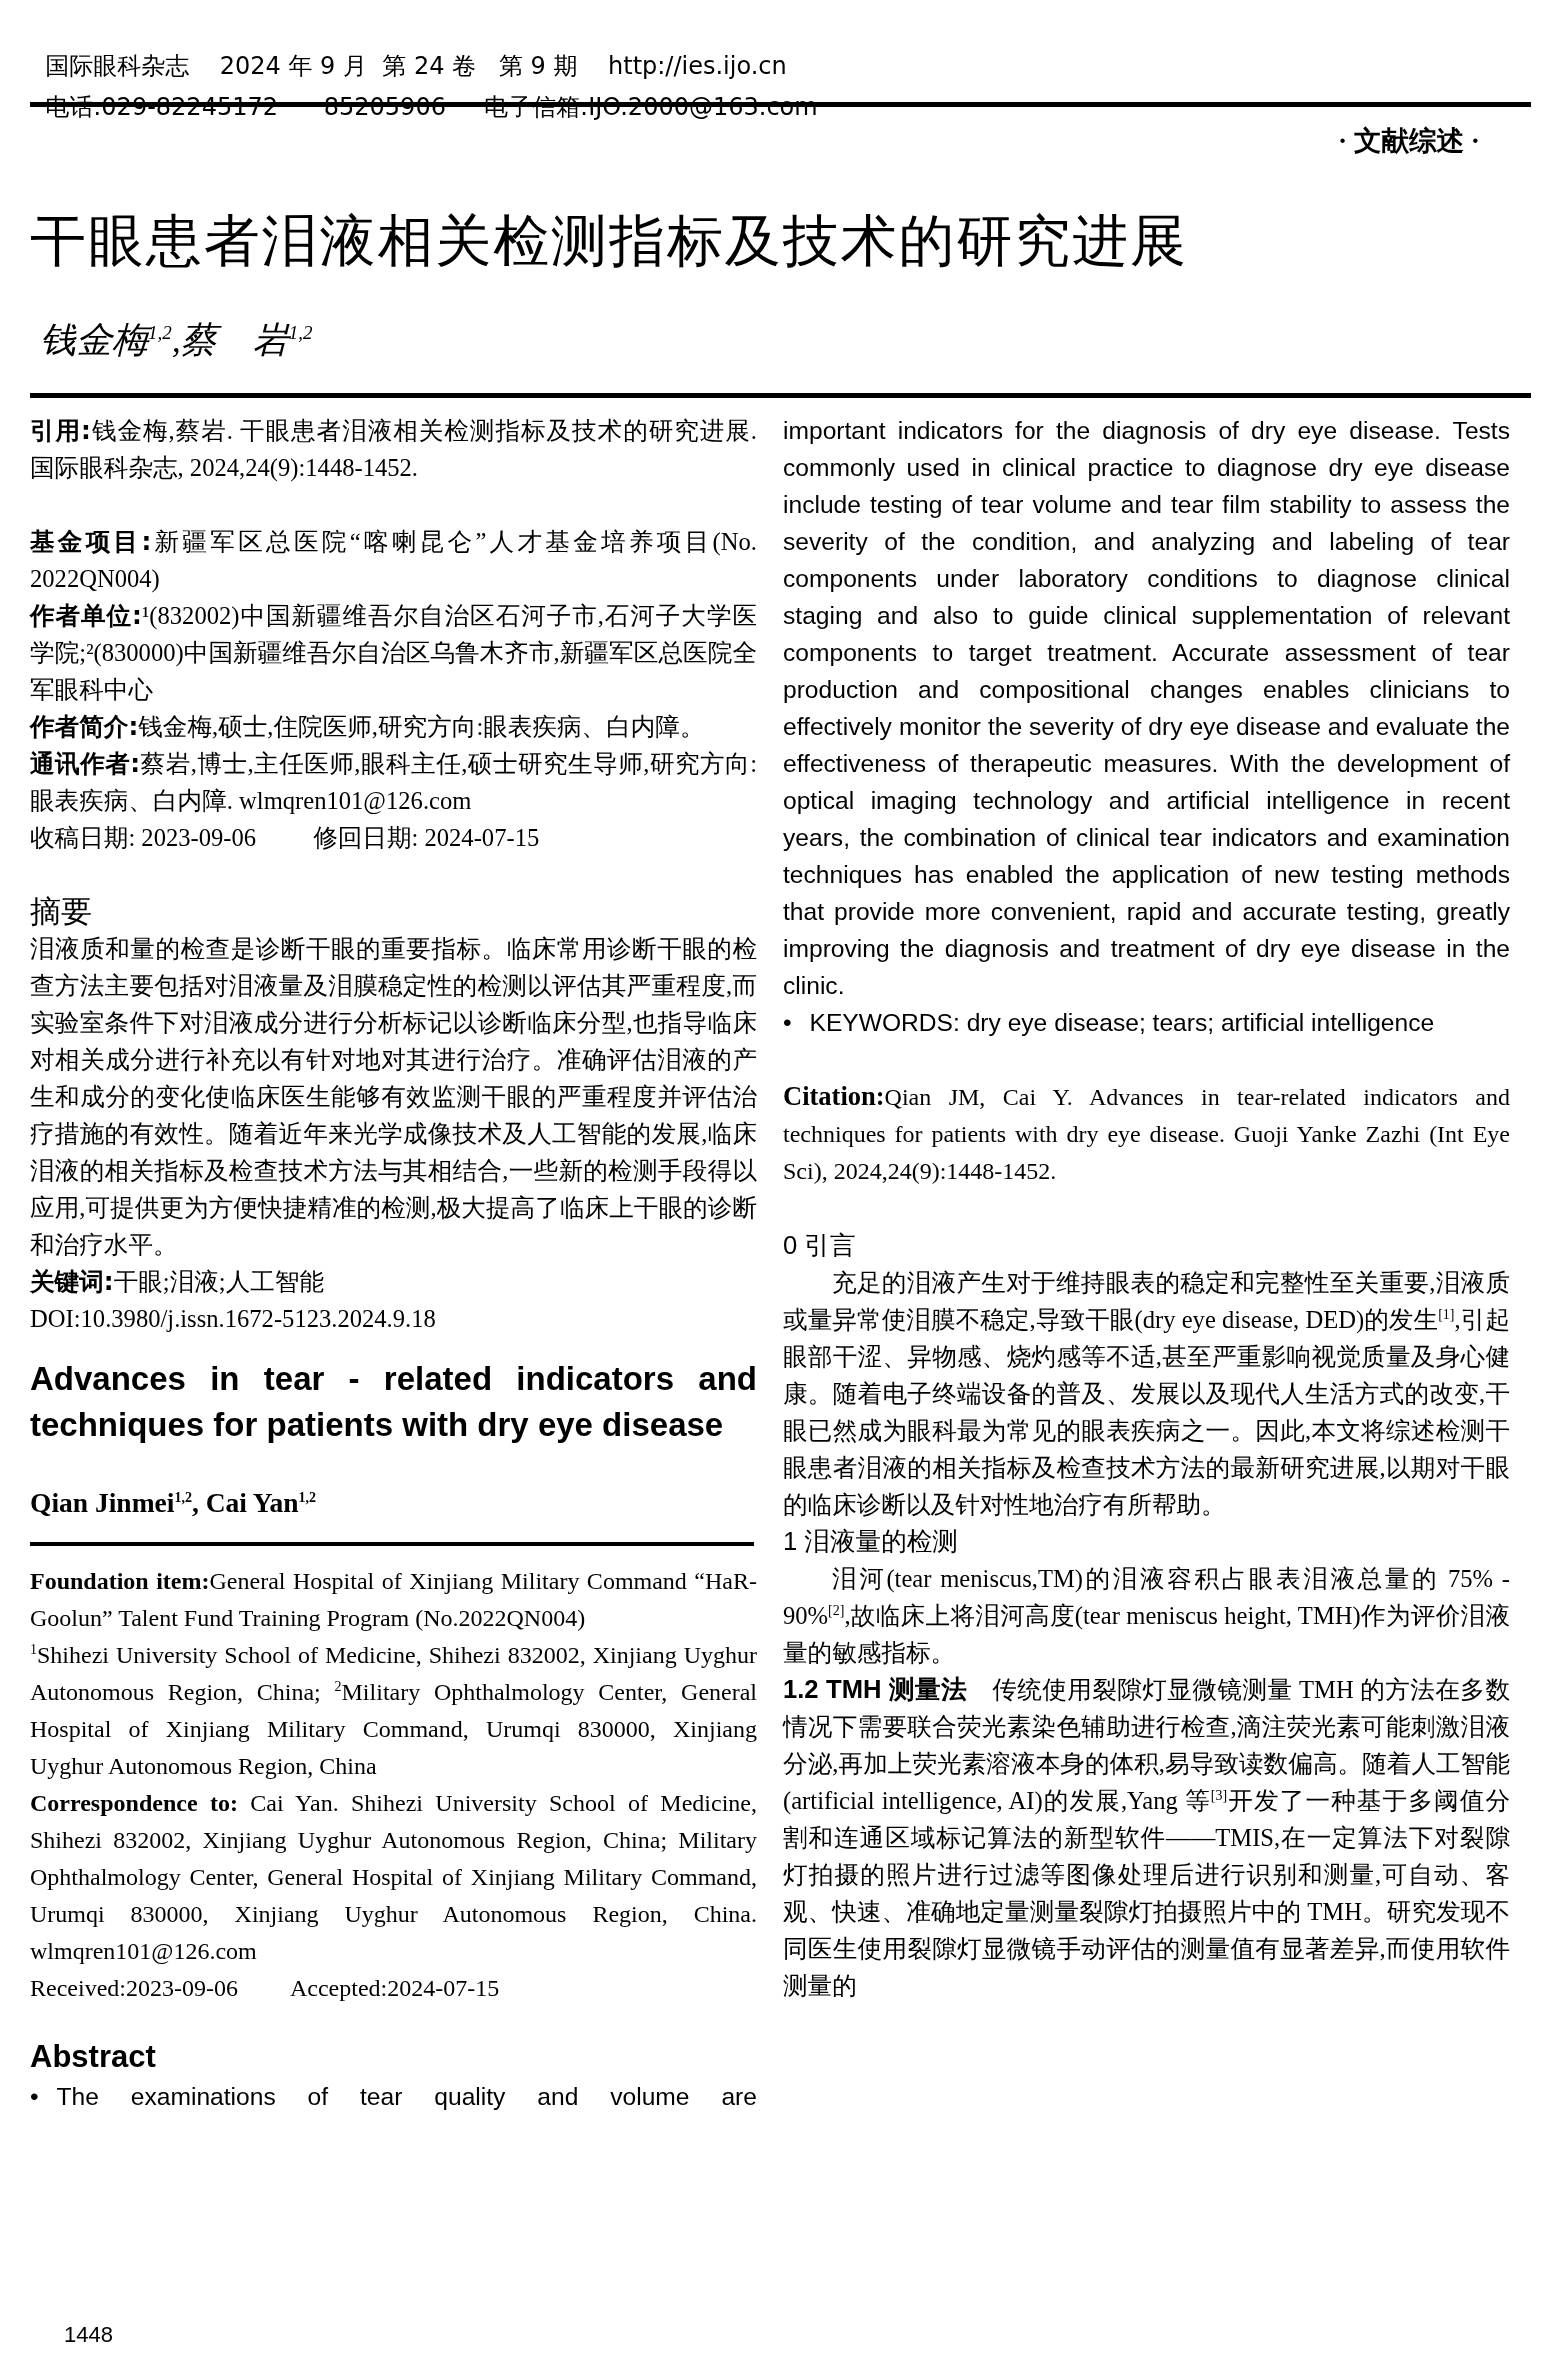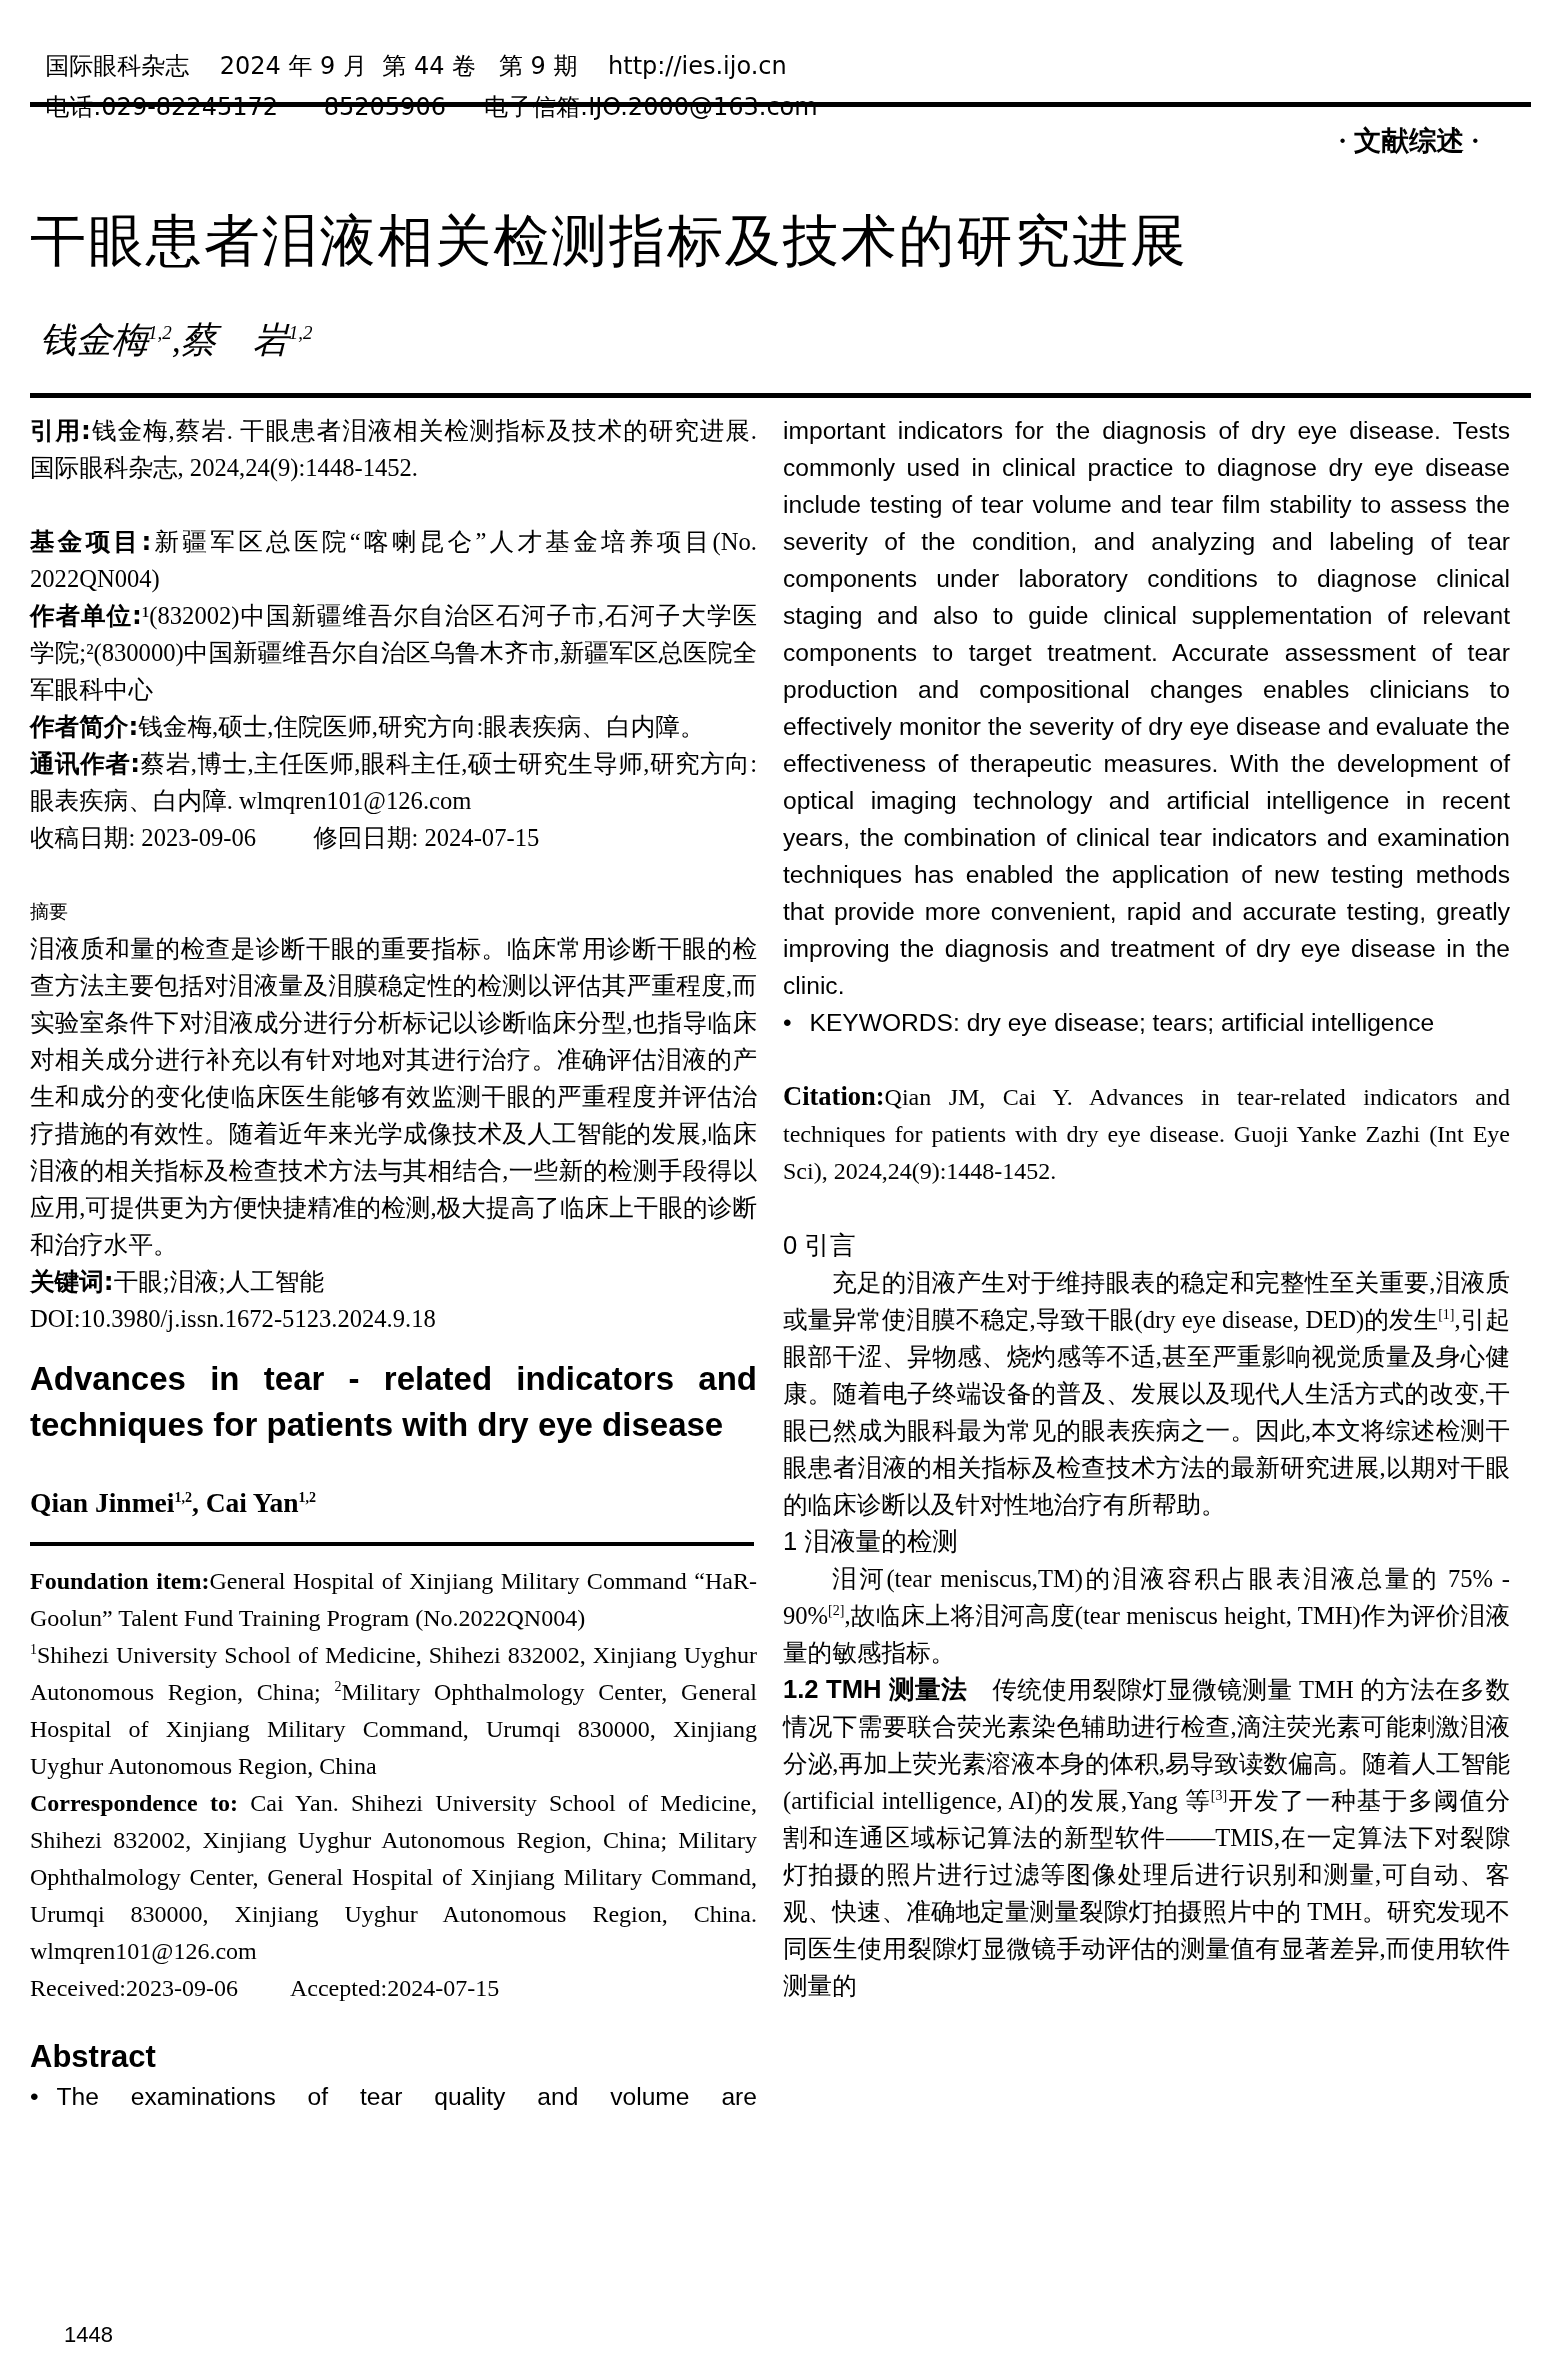--- a/index.html
+++ b/index.html
@@ -19,21 +19,21 @@
   .indent { text-indent:49px; }
   .bullet { display:flex; }
   .bullet .dot { width:26.5px; flex:0 0 26.5px; }
   .bullet .txt { flex:1; text-align:justify; }
   .sec { font-family:"Liberation Sans","DejaVu Sans",sans-serif; font-size:25.6px; line-height:37px; }
 </style>
 </head>
 <body>
 
 <div class="abs hdr sans" style="left:30px; top:24px;">
-  <span>国际眼科杂志</span><span>    </span><span>2024 年 9 月</span><span>  </span><span>第 44 卷</span><span>   </span><span>第 9 期</span><span>    </span><span>http://ies.ijo.cn</span>
+  <span>国际眼科杂志</span><span>    </span><span>2024 年 9 月</span><span>  </span><span>第 24 卷</span><span>   </span><span>第 9 期</span><span>    </span><span>http://ies.ijo.cn</span>
 </div>
 <div class="abs hdr sans" style="left:30px; top:65px;">
   <span>电话:029-82245172</span><span>      </span><span>85205906</span><span>     </span><span>电子信箱:IJO.2000@163.com</span>
 </div>
 <div class="rule" style="left:30px; top:102px; width:1501px; height:4.7px;"></div>
 
 <div class="abs serif" style="right:80px; top:124px; font-size:27.5px; line-height:33px; font-weight:bold;">· 文献综述 ·</div>
 
 <div class="abs sans" style="left:30px; top:208px; font-size:56px; line-height:66px; letter-spacing:1.9px;">干眼患者泪液相关检测指标及技术的研究进展</div>
 
@@ -44,21 +44,21 @@
 
 <div class="col serif" style="left:30px; top:412px; width:727px;">
   <p><span class="b sans">引用:</span><span>钱金梅,蔡岩. 干眼患者泪液相关检测指标及技术的研究进展. 国际眼科杂志, 2024,24(9):1448-1452.</span></p>
   <div class="gap" style="height:37px;"></div>
   <p><span class="b sans">基金项目:</span><span>新疆军区总医院“喀喇昆仑”人才基金培养项目(No. 2022QN004)</span></p>
   <p><span class="b sans">作者单位:</span><span>¹(832002)中国新疆维吾尔自治区石河子市,石河子大学医学院;²(830000)中国新疆维吾尔自治区乌鲁木齐市,新疆军区总医院全军眼科中心</span></p>
   <p><span class="b sans">作者简介:</span><span>钱金梅,硕士,住院医师,研究方向:眼表疾病、白内障。</span></p>
   <p><span class="b sans">通讯作者:</span><span>蔡岩,博士,主任医师,眼科主任,硕士研究生导师,研究方向:眼表疾病、白内障. wlmqren101@126.com</span></p>
   <p style="text-align:left;"><span>收稿日期: 2023-09-06</span><span style="display:inline-block; width:57px;"></span><span>修回日期: 2024-07-15</span></p>
   <div class="gap" style="height:37px;"></div>
-  <p class="sans" style="font-size:19px;">摘要</p>
+  <p class="sans" style="font-size:31px;">摘要</p>
   <p>泪液质和量的检查是诊断干眼的重要指标。临床常用诊断干眼的检查方法主要包括对泪液量及泪膜稳定性的检测以评估其严重程度,而实验室条件下对泪液成分进行分析标记以诊断临床分型,也指导临床对相关成分进行补充以有针对地对其进行治疗。准确评估泪液的产生和成分的变化使临床医生能够有效监测干眼的严重程度并评估治疗措施的有效性。随着近年来光学成像技术及人工智能的发展,临床泪液的相关指标及检查技术方法与其相结合,一些新的检测手段得以应用,可提供更为方便快捷精准的检测,极大提高了临床上干眼的诊断和治疗水平。</p>
   <p><span class="b sans">关键词:</span><span>干眼;泪液;人工智能</span></p>
   <p>DOI:10.3980/j.issn.1672-5123.2024.9.18</p>
   <div class="gap" style="height:19px;"></div>
   <p class="h-en">Advances in tear - related indicators and techniques for patients with dry eye disease</p>
   <div class="gap" style="height:33px;"></div>
   <p class="b" style="font-size:27.5px; line-height:43px;"><span>Qian Jinmei</span><span class="sup">1,2</span><span>, </span><span>Cai Yan</span><span class="sup">1,2</span></p>
   <div class="gap" style="height:18px;"></div>
   <div style="height:4.3px; background:#000; width:724px;"></div>
   <div class="gap" style="height:17px;"></div>

